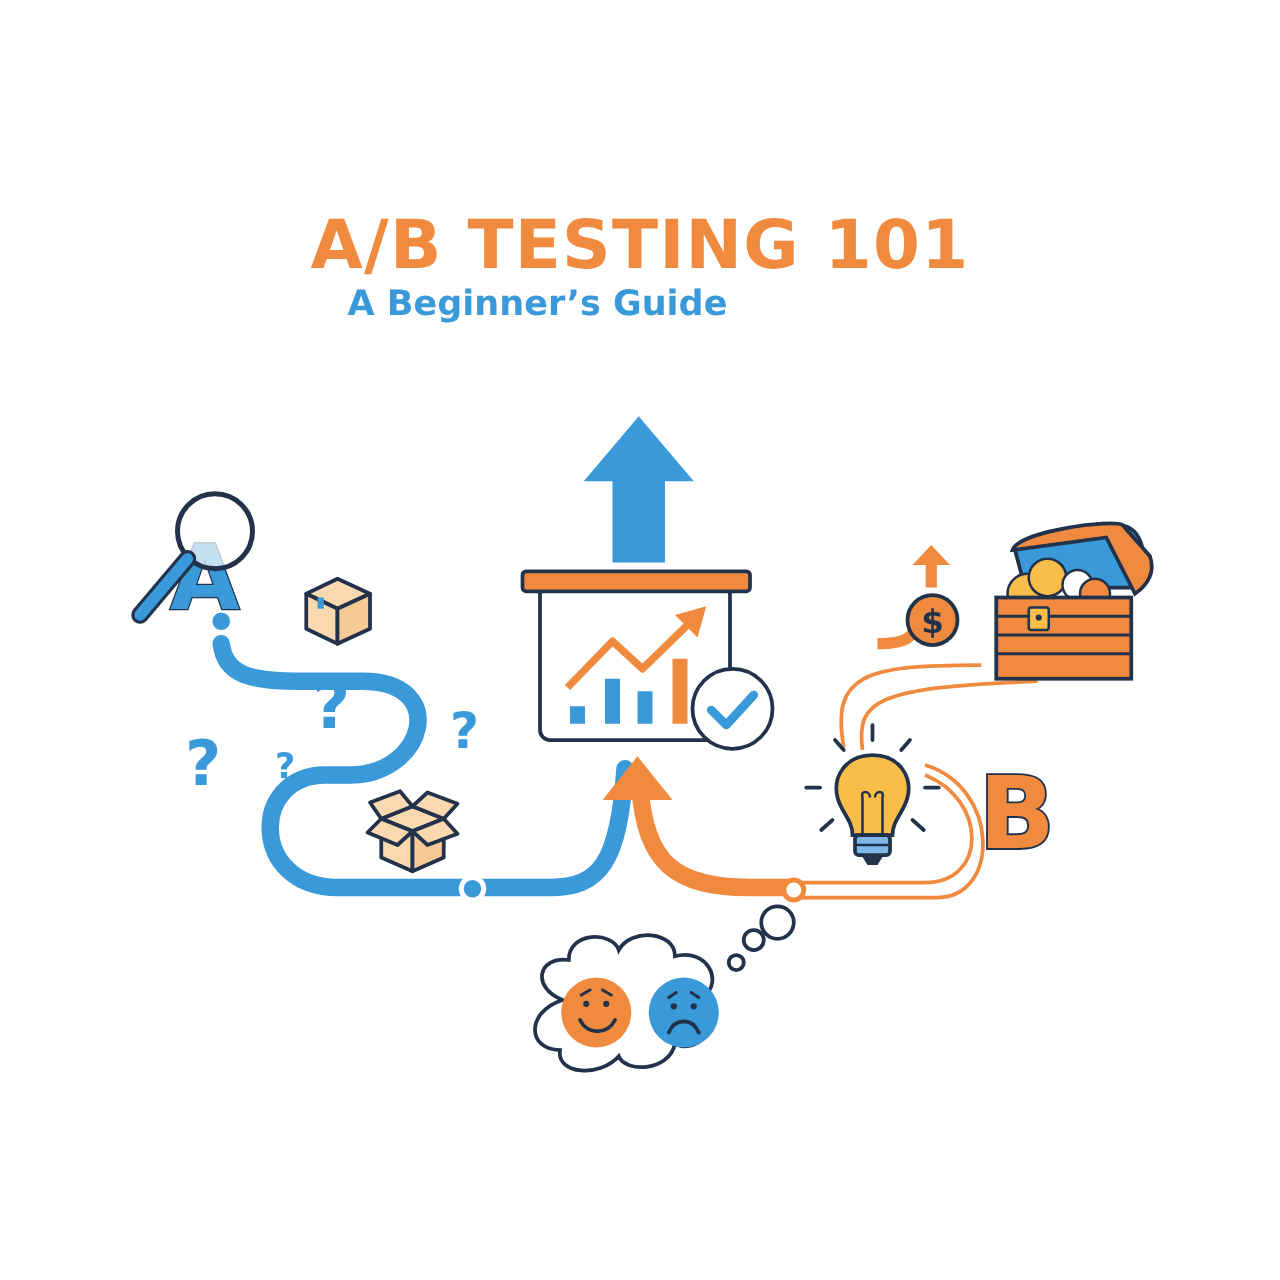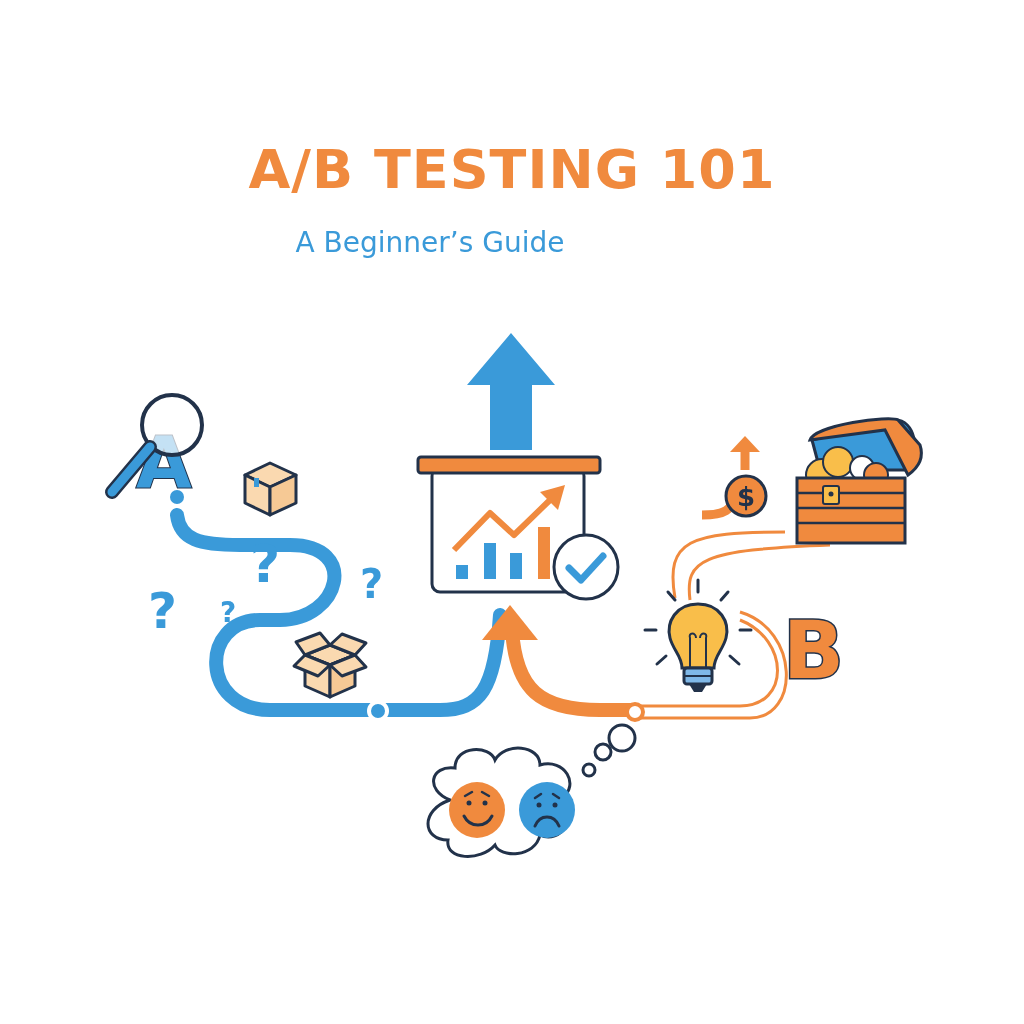--- a/index.html
+++ b/index.html
@@ -1,21 +1,21 @@
 <!DOCTYPE html>
 <html><head>
   <meta charset="utf-8">
   <style>
     html, body { margin: 0; padding: 0; background: #ffffff; }
     body { width: 1024px; height: 1024px; position: relative; overflow: hidden;
            font-family: "DejaVu Sans", "Liberation Sans", sans-serif; }
-    .title { position: absolute; left: 0; width: 1024px; top: 138px; text-align: center;
+    .title { position: absolute; left: 0; width: 1024px; top: 164px; text-align: center;
              font-size: 54px; font-weight: bold; color: #F08A3E; letter-spacing: 1px; }
     .subtitle { position: absolute; left: 0; width: 860px; top: 226px; text-align: center;
-                font-size: 28px; font-weight: normal; color: #3A9AD9; }
+                font-size: 28px; font-weight: bold; color: #3A9AD9; }
     svg.art { position: absolute; left: 0; top: 0; }
     .qmark { font-family: "DejaVu Sans", sans-serif; font-weight: bold; fill: #3A9AD9; }
     .bigB { font-family: "DejaVu Sans", sans-serif; font-weight: bold; fill: #F08A3E; stroke: #22324a; stroke-width: 3; paint-order: stroke; }
     .bigA { font-family: "DejaVu Sans", sans-serif; font-weight: bold; fill: #3A9AD9; stroke: #22324a; stroke-width: 2; paint-order: stroke; }
     .dollar { font-family: "DejaVu Sans", sans-serif; font-weight: bold; fill: #22324a; }
   </style>
 </head>
 <body>
 
 <div class="title">A/B TESTING 101</div>

